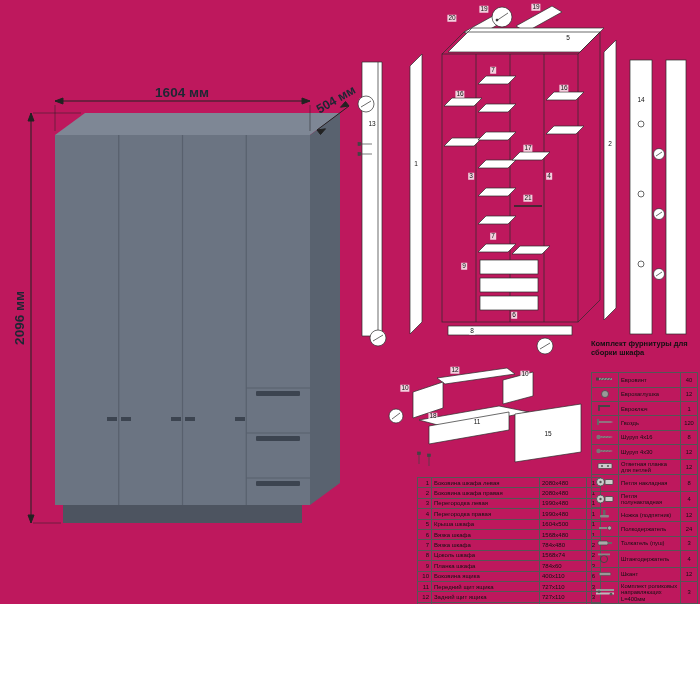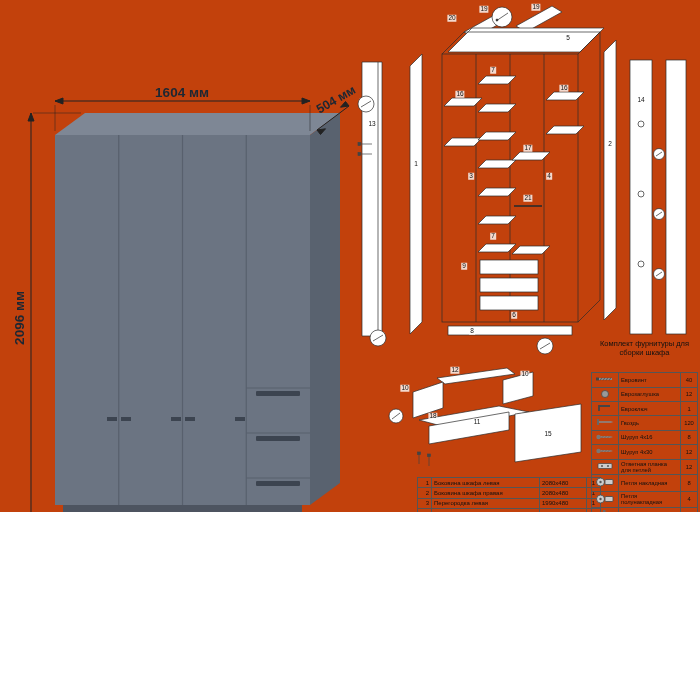--- a/index.html
+++ b/index.html
@@ -1,37 +1,37 @@
 <!DOCTYPE html>
 <html><head>
 <meta charset="utf-8">
 <style>
   html,body{margin:0;padding:0;background:#fff;}
-  .page{position:relative;width:700px;height:512px;background:#c2410c;overflow:hidden;
+  .page{position:relative;width:700px;height:604px;background:#be185d;overflow:hidden;
         font-family:"Liberation Sans",sans-serif;color:#111;}
   svg{overflow:visible;}
   .abs{position:absolute;}
   
   .wardrobe-wrap{left:15px;top:85px;width:350px;height:450px;}
   .dim-text{font-family:"Liberation Sans",sans-serif;font-weight:bold;fill:#1d2733;}
   
   .exploded-wrap{left:352px;top:4px;width:346px;height:350px;}
   .drawer-wrap{left:385px;top:360px;width:205px;height:108px;}
   .callout{position:absolute;transform:translate(-50%,-50%);font-size:6.5px;line-height:1;
            color:#111;background:rgba(255,255,255,.8);padding:0 1px;white-space:nowrap;}
   
   .parts{position:absolute;left:417px;top:477px;border-collapse:collapse;font-size:6px;color:#111;}
   .parts td{border:0.6px solid #555;padding:0 2px;height:9.4px;line-height:1;white-space:nowrap;}
   .c-num{width:9px;text-align:right;}
   .c-name{width:103px;}
   .c-size{width:42px;}
   .c-qty{width:9px;text-align:center;}
   
   .hw{position:absolute;left:591px;top:340px;width:107px;}
-  .hw-title{font-size:7.5px;font-weight:normal;text-align:center;line-height:1.15;margin-bottom:15px;color:#111;}
+  .hw-title{font-size:7.5px;font-weight:bold;line-height:1.15;margin-bottom:15px;color:#111;}
   .hw table{border-collapse:collapse;width:100%;font-size:5.8px;color:#111;table-layout:fixed;}
   .hw td{border:0.6px solid #555;padding:1px 2px;line-height:1.1;vertical-align:middle;}
   .hw-icon{width:22px;text-align:center;}
   .hw-name{width:57px;word-wrap:break-word;}
   .hw-qty{width:12px;text-align:center;}
 </style>
 </head>
 <body>
 
 <div class="page">

